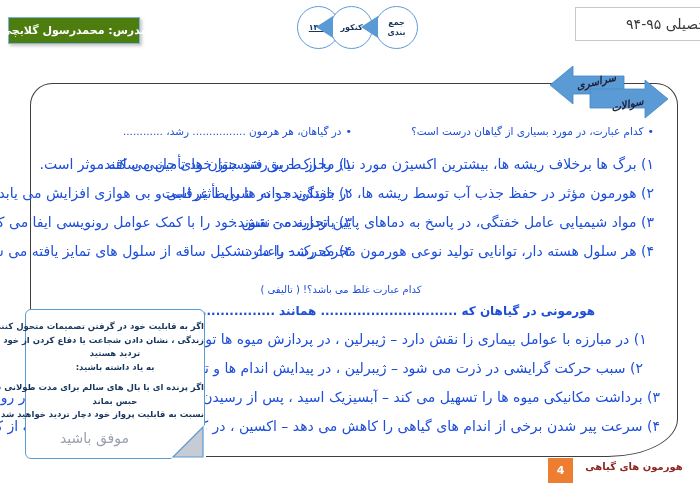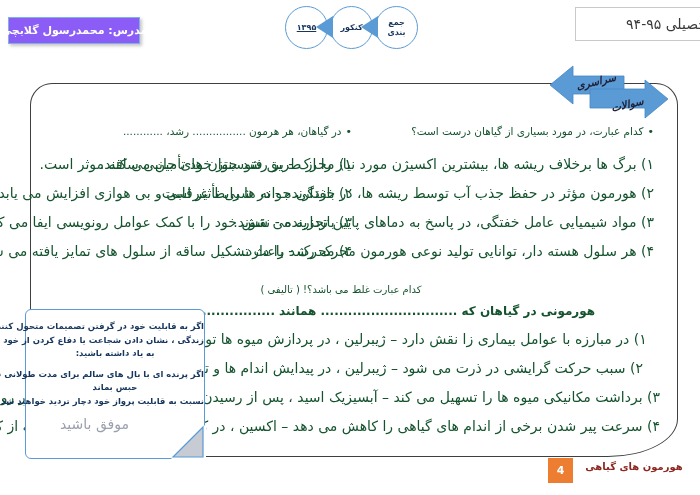--- a/index.html
+++ b/index.html
@@ -5,61 +5,61 @@
   html,body{margin:0;padding:0;}
   body{
     width:700px;height:495px;position:relative;overflow:hidden;
     background:#ffffff;font-family:"DejaVu Sans",sans-serif;
   }
   .abs{position:absolute;}
 
   
   .teacher-badge{
     left:8px;top:17px;width:130px;height:25px;
-    background:#8b5cf6;border:1px solid #7FB2DF;
+    background:#4d7c0f;border:1px solid #7FB2DF;
     box-shadow:2px 2px 3px rgba(130,130,130,.45);
     color:#fff;font-size:11px;font-weight:bold;
     display:flex;align-items:center;justify-content:center;
     direction:rtl;white-space:nowrap;
   }
   .year-box{
     left:575px;top:7px;width:120px;height:32px;
     border:1px solid #c9c9c9;color:#3a3a3a;font-size:14px;
     display:flex;align-items:center;justify-content:center;
     direction:rtl;white-space:nowrap;padding-left:48px;
   }
   .badge-chain{left:285px;top:6px;width:142px;height:48px;}
   .badge-circle{
     position:absolute;top:0;width:41px;height:41px;border-radius:50%;
     background:#fff;border:1.5px solid #5B9BD5;
     display:flex;align-items:center;justify-content:center;text-align:center;
     font-size:8px;font-weight:bold;color:#17365D;direction:rtl;line-height:1.15;z-index:1;
   }
-  .bc-1{left:0;text-decoration:underline;}   
+  .bc-1{left:12px;text-decoration:underline;}   
   .bc-2{left:45px;}
   .bc-3{left:90px;}
   .badge-arrow{
     position:absolute;top:10px;width:0;height:0;z-index:2;
     border-top:11px solid transparent;border-bottom:11px solid transparent;
     border-right:17px solid #5B9BD5;
   }
   .ba-1{left:31px;} .ba-2{left:76px;}
   .bc-3 span{display:block;width:30px;}
 
   
   .banner{left:548px;top:60px;width:122px;height:64px;z-index:5;}
 
   
   .panel{
     left:30px;top:83px;width:646px;height:372px;background:#fff;
     border:1px solid #3f3f3f;
     border-radius:22px 22px 22px 10px;
     border-bottom-right-radius:70px 38px;
   }
-  .qtext{direction:rtl;text-align:right;color:#14532d;}
+  .qtext{direction:rtl;text-align:right;color:#1d4ed8;}
   .qline{white-space:nowrap;margin-bottom:13px;font-size:14px;}
   .stemline{white-space:nowrap;margin-bottom:18px;font-size:10.5px;}
   .bullet{font-size:11px;margin-left:4px;}
   .col-right{right:46px;top:125px;width:320px;}
   .col-left{right:348px;top:125px;width:320px;}
   .q-bottom{right:40px;top:284px;width:600px;text-align:center;}
   .qb-header{white-space:nowrap;font-size:10px;margin:0 38px 9px 0;}
   .qb-stem{white-space:nowrap;font-size:12px;font-weight:bold;margin-bottom:13px;}
 
   
@@ -139,20 +139,21 @@
   <div class="qb-stem">هورمونی در گیاهان که .............................. همانند ............................... .</div>
   <div class="qline">۱) در مبارزه با عوامل بیماری زا نقش دارد – ژیبرلین ، در پردازش میوه ها توسط انسان کاربرد دارد</div>
   <div class="qline">۲) سبب حرکت گرایشی در ذرت می شود – ژیبرلین ، در پیدایش اندام ها و تمایز آن ها دخالت دارد</div>
   <div class="qline">۳) برداشت مکانیکی میوه ها را تسهیل می کند – آبسیزیک اسید ، پس از رسیدن دانه ها در آگاو با افزایش مقدار روبرو می شود</div>
   <div class="qline">۴) سرعت پیر شدن برخی از اندام های گیاهی را کاهش می دهد – اکسین ، در کشت بافت موجب تشکیل ساقه از کالوس می شود</div>
 </div>
 
 <div class="abs note">
   <div class="nl">اگر به قابلیت خود در گرفتن تصمیمات متحول کننده ی</div>
   <div class="nl">زندگی ، نشان دادن شجاعت یا دفاع کردن از خود دچار</div>
+  <div class="nl">تردید هستید</div>
   <div class="nl">به یاد داشته باشید:</div>
   <div class="nl gap">اگر پرنده ای با بال های سالم برای مدت طولانی در قفس</div>
   <div class="nl">حبس بماند</div>
   <div class="nl">نسبت به قابلیت پرواز خود دچار تردید خواهید شد</div>
   <div class="signature">موفق باشید</div>
   <svg class="fold" width="36" height="36" viewBox="0 0 36 36">
     <polygon points="36,0 36,36 0,36" fill="#ffffff"></polygon>
     <polygon points="3,33 33,3 33,33" fill="#C6CBD4" stroke="#5B9BD5" stroke-width="1.2"></polygon>
   </svg>
 </div>

